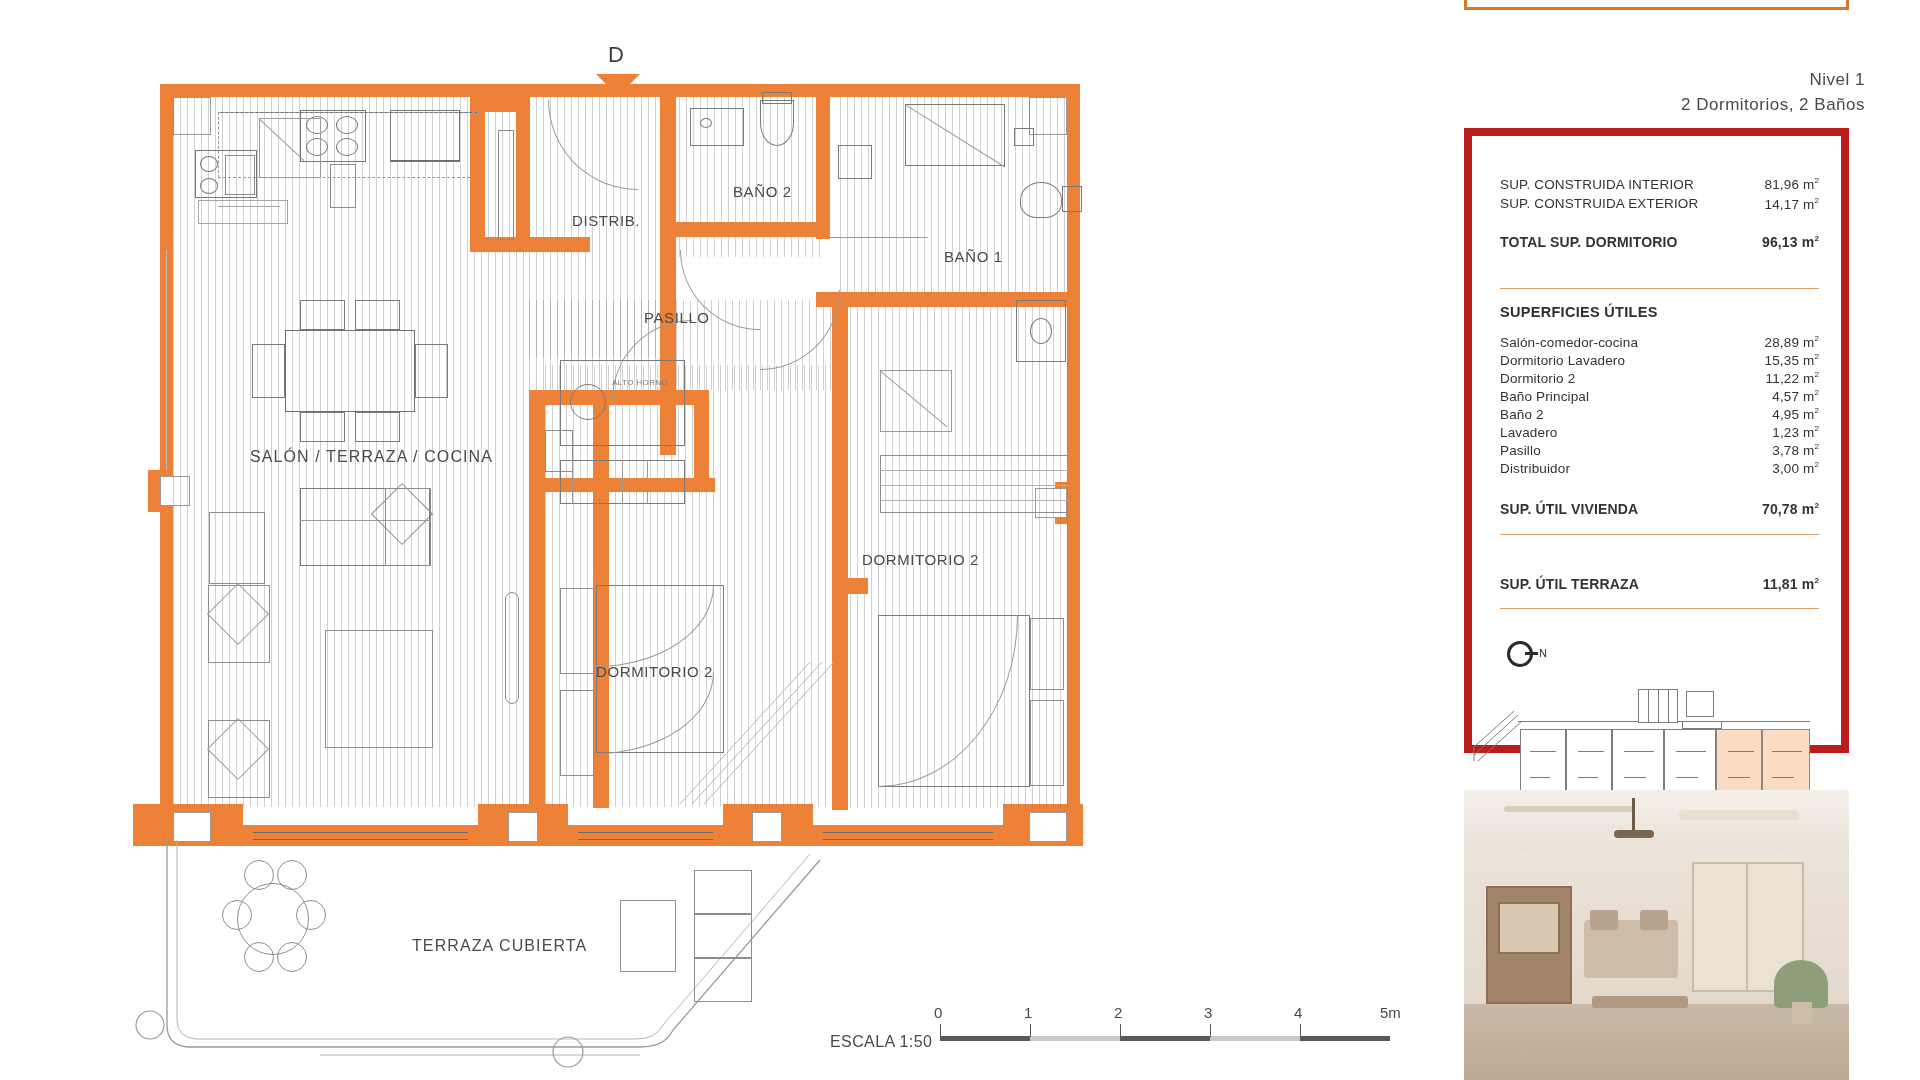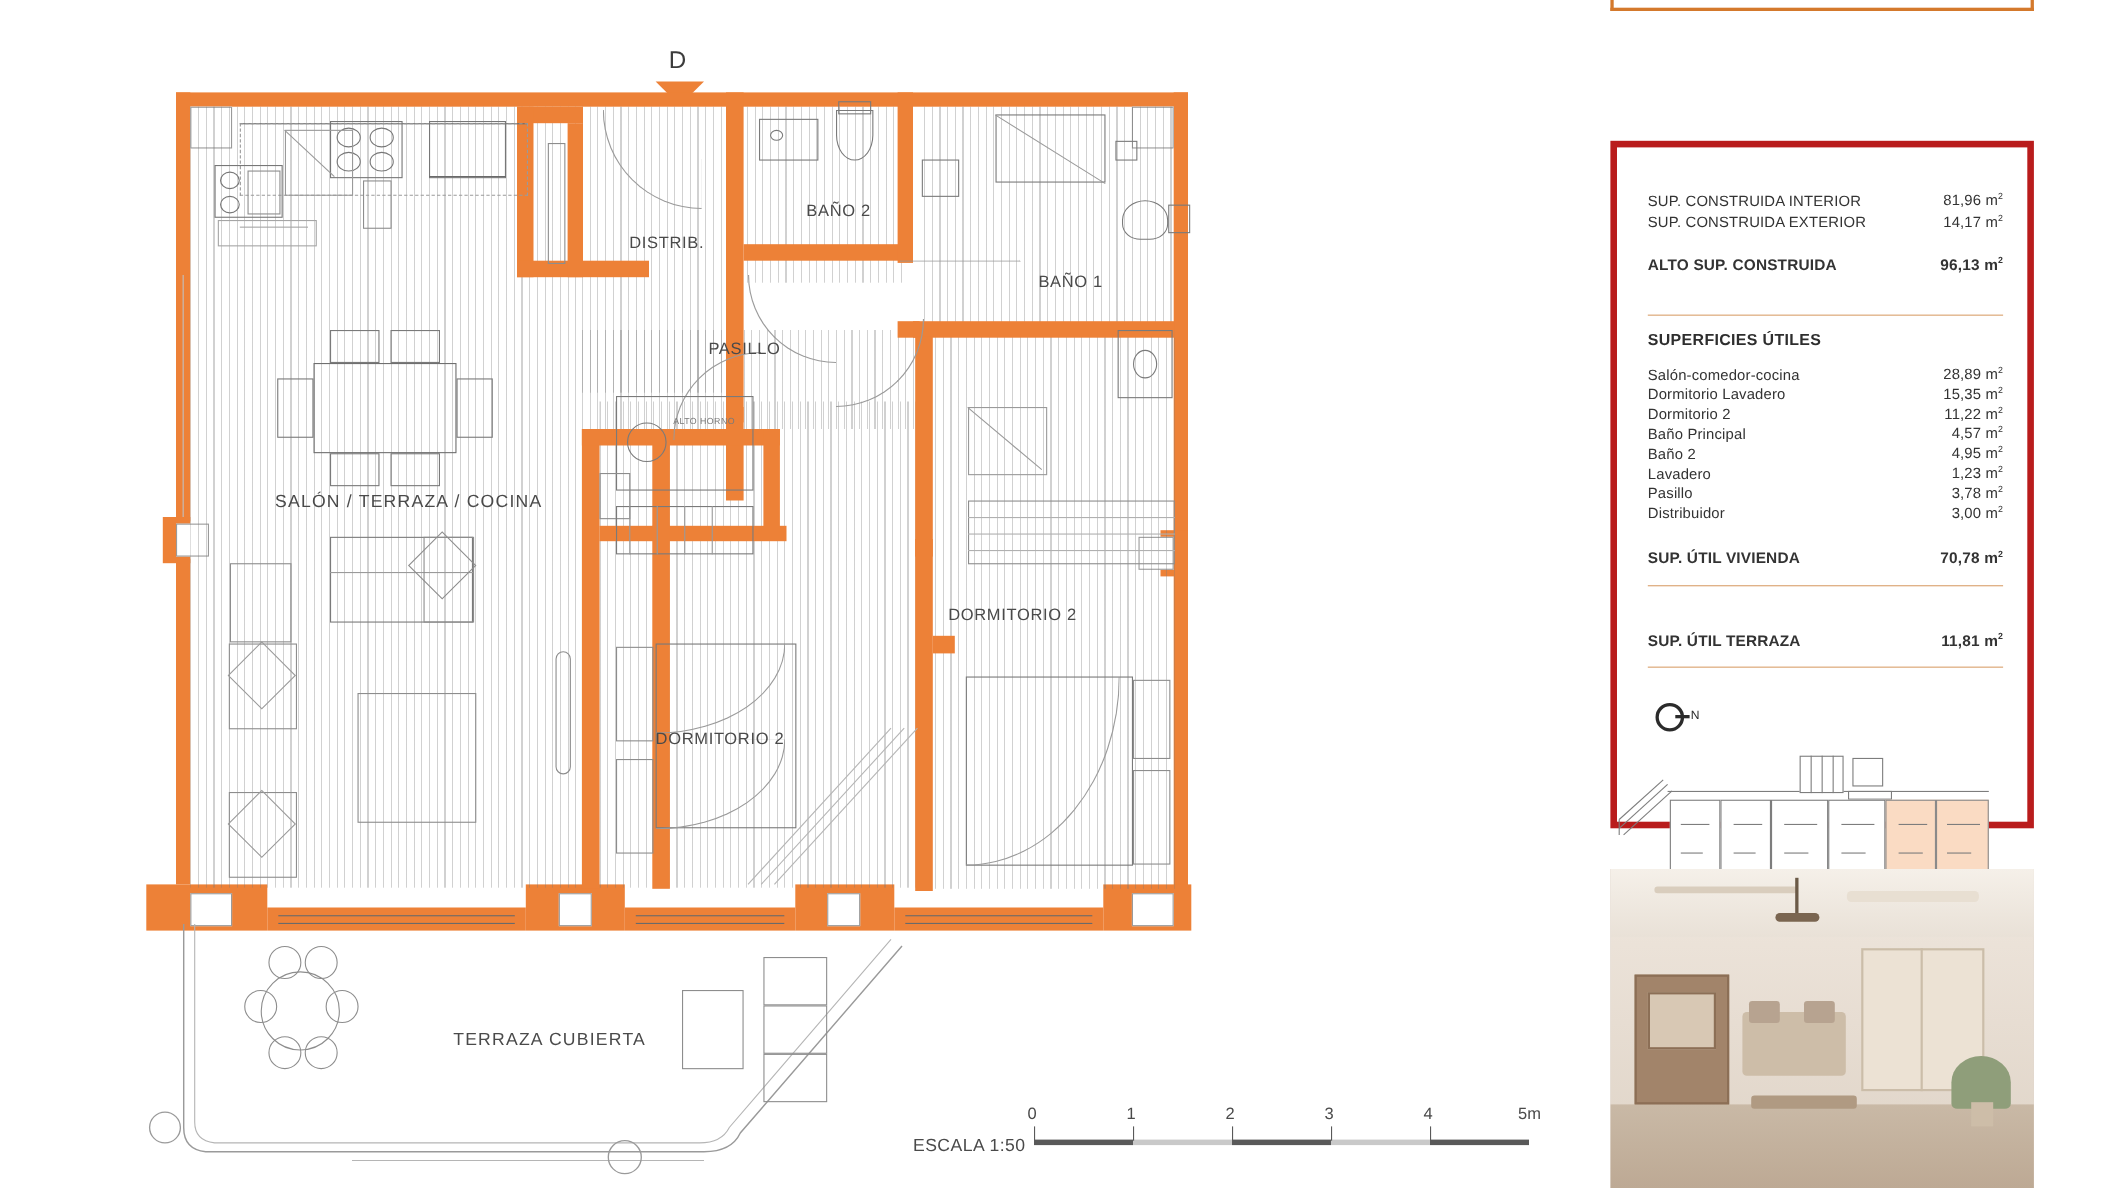--- a/index.html
+++ b/index.html
@@ -53,21 +53,21 @@
   #top-stub {
     position:absolute; left:9px; top:-38px; width:385px; height:48px;
     border:3px solid #D4792C; border-top:none; background:#fff;
   }
   #panel-head { position:absolute; left:0; top:70px; width:410px; text-align:right; }
   #panel-head .lvl { font-size:17px; color:#4a4a4a; letter-spacing:.5px; }
   #panel-head .sub { font-size:17px; color:#4a4a4a; letter-spacing:.5px; margin-top:5px;}
 
   #info-box {
     position:absolute; left:9px; top:128px; width:385px; height:625px;
-    border:6px solid #b91c1c; background:#fff;
+    border:8px solid #b91c1c; background:#fff;
   }
   .tbl { position:absolute; left:28px; right:22px; }
   .row { display:flex; justify-content:space-between; align-items:baseline; }
   .row .k { font-size:13.5px; color:#333; letter-spacing:.15px; }
   .row .v { font-size:13.5px; color:#333; letter-spacing:.15px; font-variant-numeric:tabular-nums;}
   .row.bold .k, .row.bold .v { font-weight:bold; font-size:14px; }
   .sup { font-size:8px; vertical-align:super; }
   .hr { height:1px; background:#D9A06B; margin:0; }
   .sect-title { font-size:14.5px; font-weight:bold; color:#2e2e2e; letter-spacing:.3px; }
 
@@ -309,37 +309,41 @@
     <div class="num" style="left:384px;top:4px;">3</div>
     <div class="num" style="left:474px;top:4px;">4</div>
     <div class="num" style="left:560px;top:4px;">5m</div>
   </div>
 </div>
 
 <div id="right-col">
 
   <div id="top-stub"></div>
 
+  <div id="panel-head">
+    <div class="lvl">Nivel 1</div>
+    <div class="sub">2 Dormitorios, 2 Baños</div>
+  </div>
 
   <div id="info-box">
 
     <div class="tbl" style="top:40px;">
       <div class="row" style="margin-bottom:4px;">
         <span class="k">SUP. CONSTRUIDA INTERIOR</span>
         <span class="v"><span>81,96 m</span><span class="sup">2</span></span>
       </div>
       <div class="row">
         <span class="k">SUP. CONSTRUIDA EXTERIOR</span>
         <span class="v"><span>14,17 m</span><span class="sup">2</span></span>
       </div>
     </div>
 
     <div class="tbl" style="top:98px;">
       <div class="row bold">
-        <span class="k">ALTO SUP. CONSTRUIDA</span>
+        <span class="k">TOTAL SUP. DORMITORIO</span>
         <span class="v"><span>96,13 m</span><span class="sup">2</span></span>
       </div>
     </div>
 
     <div class="tbl hr" style="top:152px;"></div>
 
     <div class="tbl" style="top:168px;">
       <div class="sect-title">SUPERFICIES ÚTILES</div>
     </div>
 

